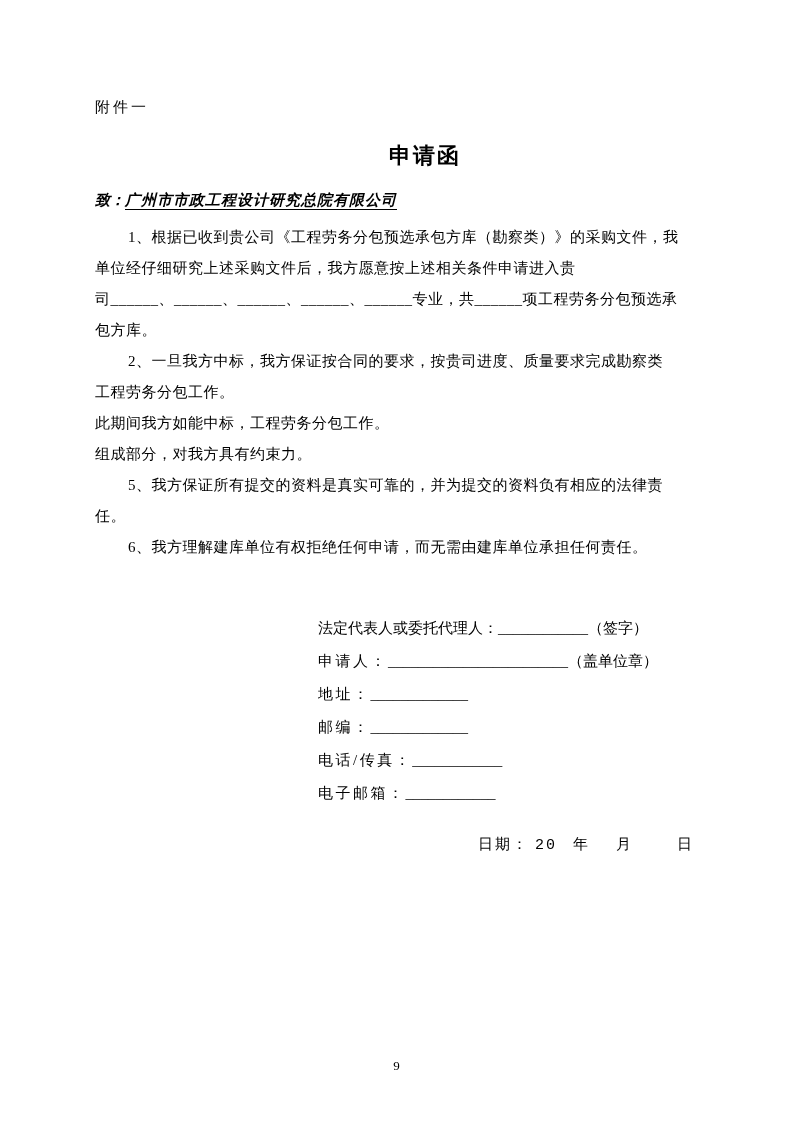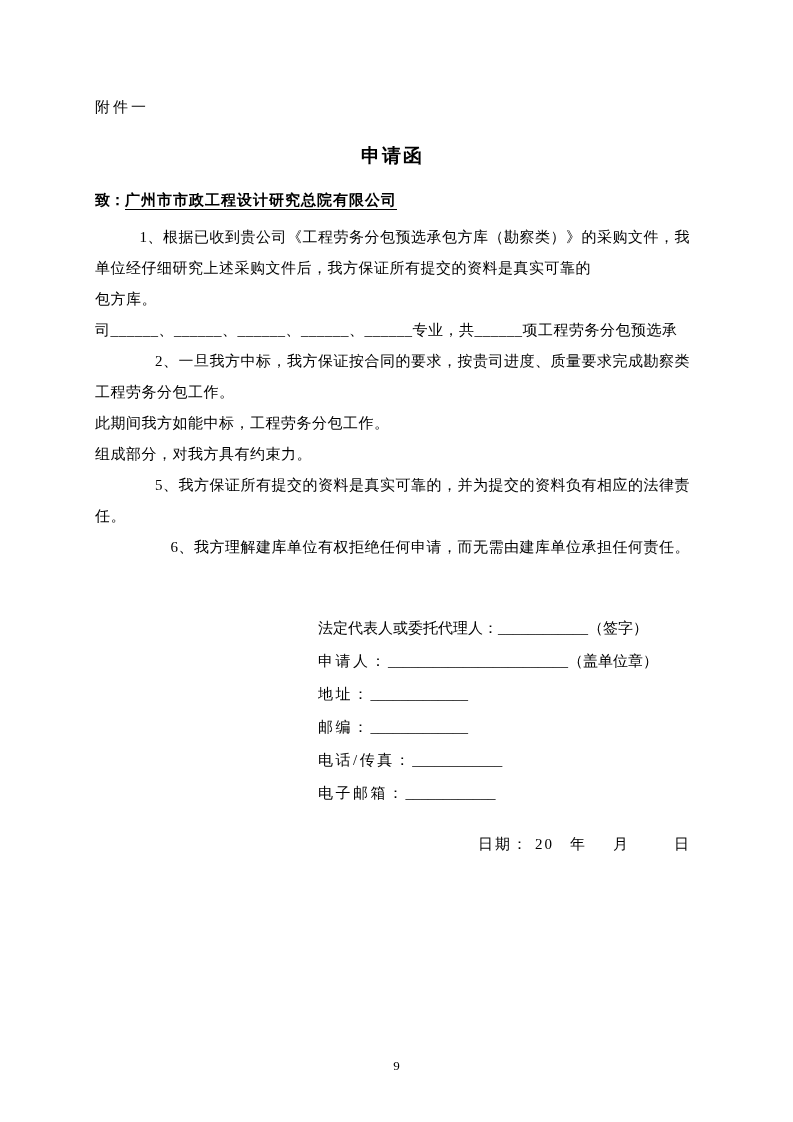--- a/index.html
+++ b/index.html
@@ -9,56 +9,56 @@
   }
   .page {
     position: relative;
     width: 793px;
     height: 1122px;
     background: #ffffff;
     color: #000000;
     font-family: "Liberation Serif", "DejaVu Serif", serif;
     font-size: 15px;
     box-sizing: border-box;
-    padding: 97px 103px 0 95px;
+    padding: 97px 38px 0 95px;
     overflow: hidden;
   }
   .attachment {
     line-height: 20px;
     letter-spacing: 3px;
   }
   .title {
     margin-top: 26px;
     text-align: center;
     font-weight: bold;
-    font-size: 19px;
+    font-size: 22px;
     line-height: 26px;
     letter-spacing: 2px;
   }
   .salutation {
     margin-top: 20px;
     line-height: 22px;
     font-weight: bold;
+    font-style: italic;
   }
   .company {
     border-bottom: 1.5px solid #000;
     padding-bottom: 1px;
     letter-spacing: 1px;
   }
   .doc-body {
     margin-top: 11px;
   }
   .doc-body .line {
     line-height: 31px;
     white-space: nowrap;
     letter-spacing: 0.5px;
   }
   .doc-body .line.indent {
     text-indent: 33px;
-    text-align: right;
   }
   .sig-block {
     margin-top: 49px;
     margin-left: 223px;
   }
   .sig-row {
     line-height: 33px;
     white-space: nowrap;
   }
   .sig-label.spaced {
@@ -67,21 +67,21 @@
   .blank {
     letter-spacing: 0;
   }
   .dateline {
     margin-top: 24px;
     margin-left: 383px;
     line-height: 20px;
     white-space: nowrap;
     letter-spacing: 2px;
   }
-  .gap-a { margin-left: 6px; }
+  .gap-a { margin-left: 6px; font-family: Liberation Mono, monospace; }
   .gap-b { margin-left: 16px; }
   .gap-c { margin-left: 26px; }
   .gap-d { margin-left: 44px; }
   .pagenum {
     position: absolute;
     left: 0;
     right: 0;
     bottom: 48px;
     text-align: center;
     font-size: 13px;
@@ -93,23 +93,23 @@
 <div class="page">
 
   <div class="attachment">附件一</div>
 
   <div class="title">申请函</div>
 
   <div class="salutation"><span>致：</span><span class="company">广州市市政工程设计研究总院有限公司</span></div>
 
   <div class="doc-body" id="doc-body">
       <div class="line indent">1、根据已收到贵公司《工程劳务分包预选承包方库（勘察类）》的采购文件，我</div>
-      <div class="line">单位经仔细研究上述采购文件后，我方保证所有提交的资料是真实可靠的</div>
+      <div class="line">单位经仔细研究上述采购文件后，我方愿意按上述相关条件申请进入贵</div>
+      <div class="line">司______、______、______、______、______专业，共______项工程劳务分包预选承</div>
       <div class="line">包方库。</div>
-      <div class="line">司______、______、______、______、______专业，共______项工程劳务分包预选承</div>
       <div class="line indent">2、一旦我方中标，我方保证按合同的要求，按贵司进度、质量要求完成勘察类</div>
       <div class="line">工程劳务分包工作。</div>
       <div class="line">此期间我方如能中标，工程劳务分包工作。</div>
       <div class="line">组成部分，对我方具有约束力。</div>
       <div class="line indent">5、我方保证所有提交的资料是真实可靠的，并为提交的资料负有相应的法律责</div>
       <div class="line">任。</div>
       <div class="line indent">6、我方理解建库单位有权拒绝任何申请，而无需由建库单位承担任何责任。</div>
     </div>
 
   <div class="sig-block" id="sig-block">

